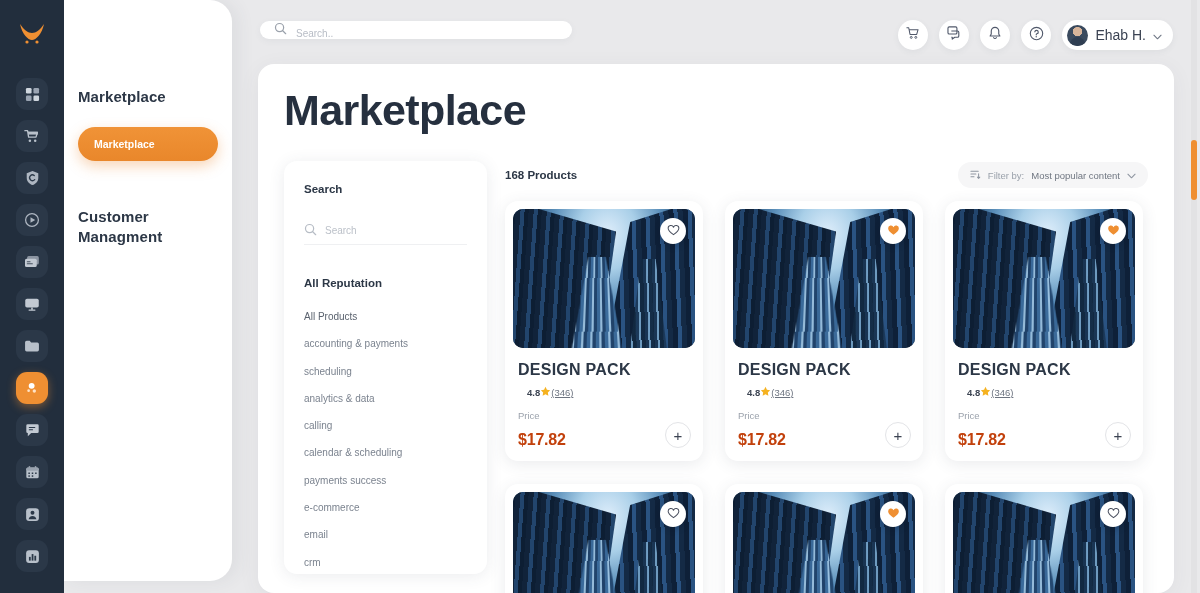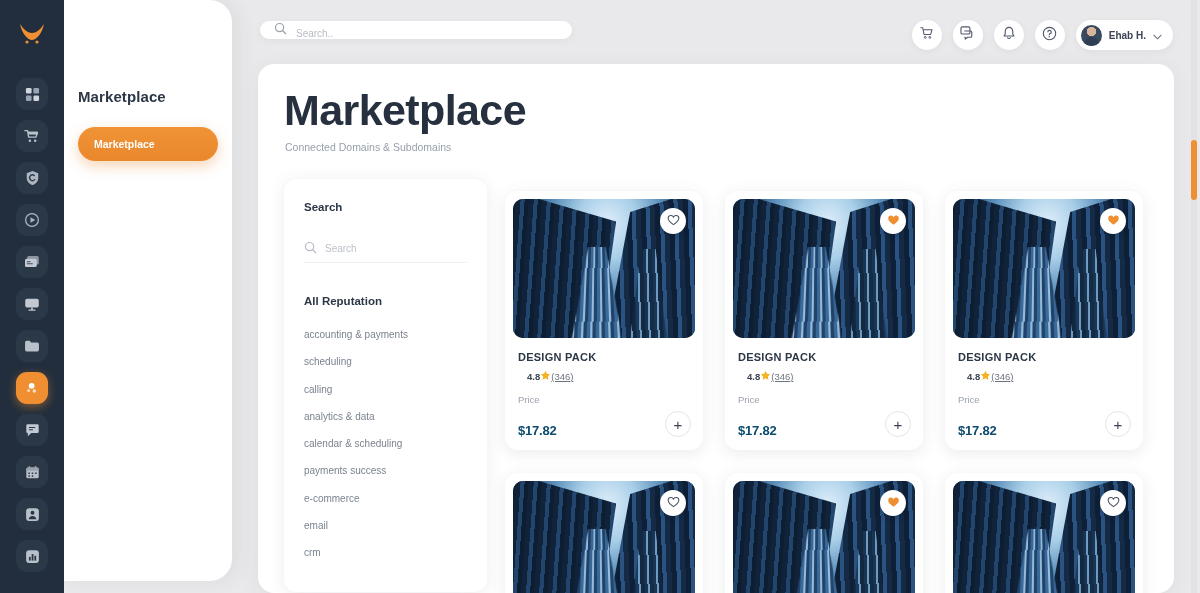--- a/index.html
+++ b/index.html
@@ -102,21 +102,21 @@
   }
   .avatar {
     width: 21px; height: 21px; border-radius: 50%;
     background: radial-gradient(circle at 50% 32%, #d7b49a 0 26%, #3a4a5e 27% 100%);
     overflow: hidden; position: relative;
   }
   .avatar:after {
     content:""; position:absolute; left:3px; bottom:0; width:15px; height:9px;
     border-radius: 8px 8px 0 0; background:#2f3e52;
   }
-  .user-chip .uname { font-size: 10px; color: #3b4353; font-weight: 700; }
+  .user-chip .uname { font-size: 14px; color: #3b4353; font-weight: 400; }
 
   
   .panel {
     position: absolute; left: 258px; top: 64px; width: 916px; height: 529px;
     background: #fff; border-radius: 16px;
     box-shadow: 0 4px 22px rgba(60,70,90,.06);
     overflow: hidden;
   }
   .page-title {
     margin: 22px 0 0 26px;
@@ -213,28 +213,28 @@
     opacity: .9;
   }
   .heart-btn {
     position: absolute; right: 9px; top: 9px;
     width: 26px; height: 26px; border-radius: 50%;
     background: #fff; display: flex; align-items: center; justify-content: center;
     box-shadow: 0 2px 6px rgba(10,20,40,.25);
     cursor: pointer;
   }
   .card-title {
-    margin: 13px 0 0 5px; font-size: 11px; font-weight: 700;
+    margin: 13px 0 0 5px; font-size: 16px; font-weight: 700;
     color: #2c3746; letter-spacing: .25px;
   }
   .rating { margin: 7px 0 0 14px; display: flex; align-items: center; font-size: 9.5px; color: #3c4452; font-weight: 700; }
   .rating .cnt { color: #6d7480; font-weight: 400; text-decoration: underline; text-align: right; }
   .price-label { margin: 11px 0 0 5px; font-size: 9.5px; color: #9ba2ac; }
   .price-row { display: flex; align-items: flex-end; justify-content: space-between; padding: 0 4px 0 5px; }
-  .price { margin-top: 18px; font-size: 13px; font-weight: 700; color: #0c4a6e; letter-spacing: -.2px; }
+  .price { margin-top: 10px; font-size: 16px; font-weight: 700; color: #c2410c; letter-spacing: -.2px; }
   .add-btn {
     width: 26px; height: 26px; border-radius: 50%;
     border: 1px solid #e3e4e7; background: #fff;
     display: flex; align-items: center; justify-content: center;
     color: #3b4251; font-size: 15px; line-height: 1;
     cursor: pointer; margin-bottom: 1px;
   }
 
   
   .vscroll-track {
@@ -373,20 +373,21 @@
               <rect x="10" y="7.2" width="1.9" height="5.2" fill="#2b3848"></rect>
             </svg>
         </span>
       </div>
     </div>
   </div>
 
   <div class="subnav">
     <h2>Marketplace</h2>
     <div class="pill">Marketplace</div>
+    <h2 class="second">Customer Managment</h2>
   </div>
 
   <div class="topbar">
     <div class="search-wrap">
       <span>
         <svg width="13" height="13" viewBox="0 0 14 14">
             <circle cx="6" cy="6" r="4.4" fill="none" stroke="#9aa1ab" stroke-width="1.3"></circle>
             <path d="M9.4 9.4 L12.6 12.6" stroke="#9aa1ab" stroke-width="1.3" stroke-linecap="round"></path>
           </svg>
       </span>
@@ -435,50 +436,68 @@
           <svg width="9" height="6" viewBox="0 0 10 6">
               <path d="M1 1 L5 5 L9 1" fill="none" stroke="#6e7684" stroke-width="1.2" stroke-linecap="round" stroke-linejoin="round"></path>
             </svg>
         </span>
       </div>
     </div>
   </div>
 
   <div class="panel">
     <div class="page-title">Marketplace</div>
-    <div class="page-sub">Connected Domains &amp; Subdomains</div>
 
     <div class="content">
 
       <div class="filter-card">
         <h3>Search</h3>
         <div class="mini-search">
           <span>
             <svg width="13" height="13" viewBox="0 0 14 14">
                 <circle cx="6" cy="6" r="4.4" fill="none" stroke="#b6bcc5" stroke-width="1.3"></circle>
                 <path d="M9.4 9.4 L12.6 12.6" stroke="#b6bcc5" stroke-width="1.3" stroke-linecap="round"></path>
               </svg>
           </span>
           <input type="text" placeholder="Search" style="">
         </div>
         <div class="cat-title">All Reputation</div>
         <div class="cat-list">
+          <div class="cat-item sel">All Products</div>
           <div class="cat-item">accounting &amp; payments</div>
           <div class="cat-item">scheduling</div>
+          <div class="cat-item">analytics &amp; data</div>
           <div class="cat-item">calling</div>
-          <div class="cat-item">analytics &amp; data</div>
           <div class="cat-item">calendar &amp; scheduling</div>
           <div class="cat-item">payments success</div>
           <div class="cat-item">e-commerce</div>
           <div class="cat-item">email</div>
           <div class="cat-item">crm</div>
         </div>
       </div>
 
       <div class="products">
+        <div class="prod-head">
+          <div class="prod-count">168 Products</div>
+          <div class="filter-by">
+            <span>
+              <svg width="11" height="11" viewBox="0 0 12 12">
+                  <path d="M1 2.4h8M1 5.4h5.4M1 8.4h3.4" stroke="#8f96a1" stroke-width="1.1" stroke-linecap="round"></path>
+                  <path d="M9.4 5.2v5M8.1 8.9l1.3 1.4 1.3-1.4" fill="none" stroke="#8f96a1" stroke-width="1.1" stroke-linecap="round" stroke-linejoin="round"></path>
+                </svg>
+            </span>
+            <span class="fb-label">Filter by:</span>
+            <span>Most popular content</span>
+            <span>
+              <svg width="9" height="6" viewBox="0 0 10 6">
+                  <path d="M1 1 L5 5 L9 1" fill="none" stroke="#8f96a1" stroke-width="1.2" stroke-linecap="round" stroke-linejoin="round"></path>
+                </svg>
+            </span>
+          </div>
+        </div>
 
         <div class="grid">
 
           <div class="card">
             <div class="thumb">
               <div class="sky"></div>
                 <div class="towerL"></div>
                 <div class="towerR"></div>
                 <div class="towerC"></div>
                 <div class="towerC2"></div>

